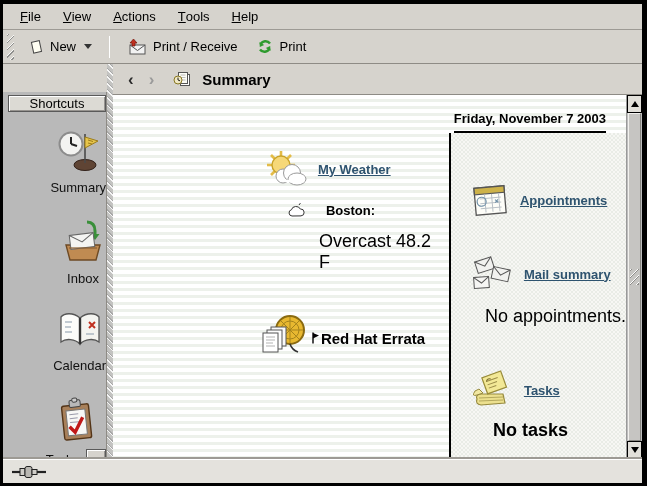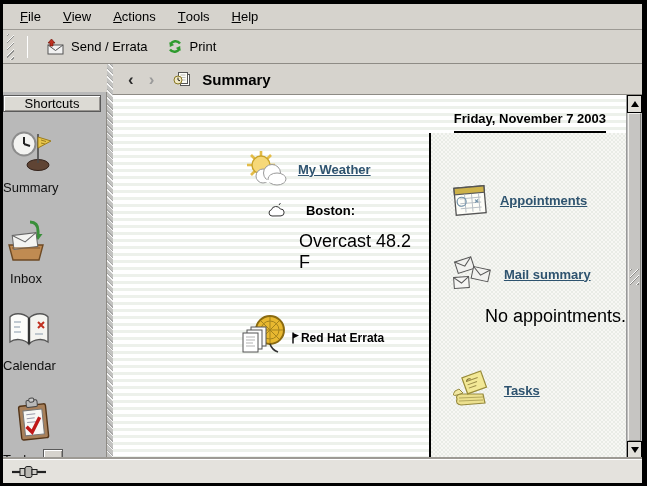--- a/index.html
+++ b/index.html
@@ -33,21 +33,21 @@
     background:transparent; border:1px solid transparent; border-radius:2px; cursor:default;
   }
   .tb-sep { width:1px; height:22px; background:#8e8b85; margin:0 7px; border-right:1px solid #fff; }
   .chev-down { width:0; height:0; border-left:4px solid transparent; border-right:4px solid transparent; border-top:5px solid #333; margin-left:2px; }
   .icon { display:inline-flex; align-items:center; justify-content:center; }
   
   .body { flex:1 1 auto; display:flex; min-height:0; }
   
   .sidebar {
     width:104px; background:#b9b9b9; border-right:1px solid #8e8b85;
-    display:flex; flex-direction:column; align-items:flex-start; flex:0 0 auto; overflow:hidden;margin-top:28px;
+    display:flex; flex-direction:column; align-items:flex-end; flex:0 0 auto; overflow:hidden;margin-top:28px;
   }
   .shortcuts-btn {
     width:98px; height:26px; margin-top:3px; font-size:13px; color:#000;
     background:#dcdad4; border:1px solid #5a5a5a;
     box-shadow:inset 1px 1px 0 #fff, inset -1px -1px 0 #979490; cursor:default;
     font-family:inherit;
   }
   .shortcut { margin-top:24px; display:flex; flex-direction:column; align-items:center; gap:6px; font-size:13px; color:#111; cursor:default; }
   .shortcut:first-of-type { margin-top:16px; }
   .tasks-row { display:flex; align-items:center; gap:7px; }
@@ -91,27 +91,27 @@
     background-size:4px 4px; background-position:0 0,2px 2px;
   }
   .sec-header { display:flex; align-items:center; gap:9px; }
   .sec-link { font-size:13px; font-weight:bold; color:#2e536f; text-decoration:underline; cursor:pointer; }
   .weather-header { margin-top:16px; }
   .boston-row { margin-top:14px; margin-left:24px; display:flex; align-items:center; gap:21px; }
   .bold-label { font-size:13px; font-weight:bold; color:#000; }
   .plain-text { font-size:18px; color:#000; }
   .condition { margin-top:13px; margin-left:56px; }
   .errata-header { margin-top:40px; margin-left:-4px; }
-  .errata-title { display:flex; align-items:center; gap:2px; font-size:12px; font-weight:bold; color:#000; margin-left:-6px; }
+  .errata-title { display:flex; align-items:center; gap:2px; font-size:15px; font-weight:bold; color:#000; margin-left:-6px; }
   .errata-list { list-style:none; margin-top:4px; padding-left:24px; }
   .errata-list li { font-size:13px; color:#000; line-height:16px; position:relative; margin-top:2px; }
   .errata-list li::before { content:"\22C4"; position:absolute; left:-11px; top:0; font-size:10px; color:#333; }
   .mail-header { margin-top:32px; }
   .appt-header { margin-top:46px; }
-  .empty-text { margin-top:11px; margin-left:8px;padding-left:28px; }
+  .empty-text { margin-top:11px; margin-left:16px; }
   .tasks-header { margin-top:42px; }
   .no-tasks { margin-top:9px; margin-left:24px; font-weight:bold; }
   
   .scrollbar { width:16px; flex:0 0 auto; background:#bdbdbd; border-left:1px solid #999; display:flex; flex-direction:column; }
   .sb-btn { height:18px; flex:0 0 auto; background:#e2e0da; border:1px solid #000; display:flex; align-items:center; justify-content:center; cursor:default; }
   .tri-up { width:0; height:0; border-left:4px solid transparent; border-right:4px solid transparent; border-bottom:6px solid #000; }
   .tri-down { width:0; height:0; border-left:4px solid transparent; border-right:4px solid transparent; border-top:6px solid #000; }
   .sb-thumb {
     flex:1 1 auto; margin:0 1px; background:#c6c5c2;
     border:1px solid; border-color:#f2f1ee #85847f #85847f #f2f1ee; position:relative; cursor:default;
@@ -134,30 +134,39 @@
   <div class="menubar" id="menubar">
       <span class="menu-item"><u>F</u>ile</span>
       <span class="menu-item"><u>V</u>iew</span>
       <span class="menu-item"><u>A</u>ctions</span>
       <span class="menu-item"><u>T</u>ools</span>
       <span class="menu-item"><u>H</u>elp</span>
     </div>
 
   <div class="toolbar">
     <div class="tb-grip"></div>
+    <div class="tb-btn">
+      <span class="icon">
+        <svg width="16" height="16" viewBox="0 0 16 16">
+            <rect x="4.5" y="2.5" width="8" height="11" fill="#fffef2" stroke="#444" transform="rotate(-12 8 8)"></rect>
+          </svg>
+      </span>
+      <span>New</span>
+      <span class="chev-down"></span>
+    </div>
     <div class="tb-sep"></div>
     <div class="tb-btn">
       <span class="icon">
         <svg width="20" height="17" viewBox="0 0 20 17">
           <rect x="3" y="7" width="15" height="9" fill="#f2f2f2" stroke="#555"></rect>
           <path d="M3 7 L10.5 12.5 L18 7" fill="none" stroke="#555"></path>
           <path d="M6.5 1 L10 5 L8 5 L8 8 L5 8 L5 5 L3 5 Z" fill="#c03020" stroke="#70150c" stroke-width="0.7"></path>
         </svg>
       </span>
-      <span>Send / Errata</span>
+      <span>Print / Receive</span>
     </div>
     <div class="tb-btn">
       <span class="icon">
         <svg width="18" height="17" viewBox="0 0 18 17">
           <path d="M14 5.5 A5.5 5.5 0 0 0 4.5 6.5" fill="none" stroke="#2e9b2e" stroke-width="2.4"></path>
           <path d="M3.5 4 L3.8 9 L8.2 7 Z" fill="#2e9b2e"></path>
           <path d="M4 11.5 A5.5 5.5 0 0 0 13.5 10.5" fill="none" stroke="#2e9b2e" stroke-width="2.4"></path>
           <path d="M14.5 13 L14.2 8 L9.8 10 Z" fill="#2e9b2e"></path>
         </svg>
       </span>
@@ -369,20 +378,21 @@
                     <path d="M8 26 Q2 28 6 22 L10 20 L14 24 Z" fill="#f2e8a2" stroke="#968a3e"></path>
                     <g transform="rotate(-20 25 13)">
                       <rect x="15" y="5" width="20" height="17" fill="#f2e896" stroke="#998c3a" stroke-width="1.2"></rect>
                       <path d="M18 10 h12 M18 13.5 h10 M18 17 h8" stroke="#9a8c48" stroke-width="1"></path>
                       <path d="M18 10 q2 -3 5 -1" fill="none" stroke="#7a6c30" stroke-width="1"></path>
                     </g>
                   </svg>
                 </span>
                 <span class="sec-link">Tasks</span>
               </div>
+              <div class="plain-text no-tasks">No tasks</div>
             </div>
 
           </div>
         </div>
 
         <div class="scrollbar">
           <div class="sb-btn">
               <span class="tri-up"></span>
             </div>
           <div class="sb-thumb"></div>

